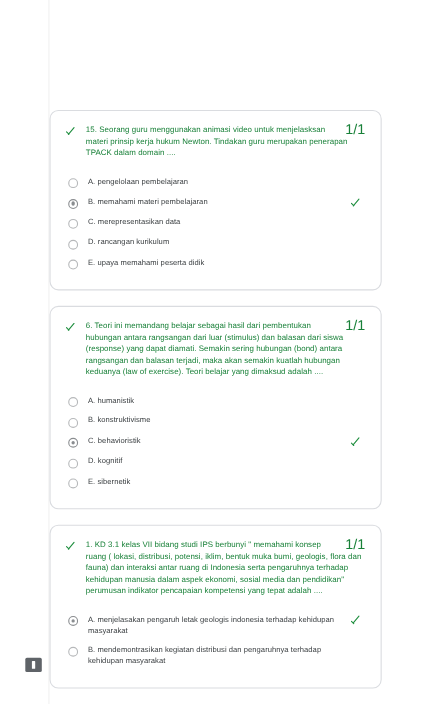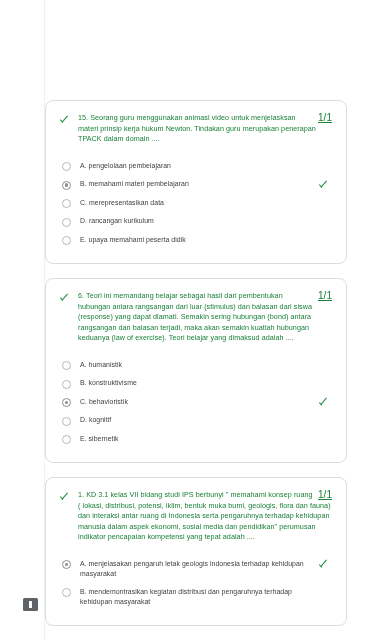--- a/index.html
+++ b/index.html
@@ -90,25 +90,24 @@
     flex: 1 1 auto;
     font-size: 7.2px;
     line-height: 10.5px;
     color: #188038;
     letter-spacing: 0.05px;
     position: relative;
   }
 
   .q-score {
     float: right;
-    font-size: 10px;
+    font-size: 13px;
     line-height: 10.5px;
     color: #188038;
     margin-left: 4px;
-    text-decoration: underline;
   }
 
   .options {
     padding-top: 8px;
   }
 
   .option {
     display: flex;
     align-items: flex-start;
     gap: 9px;

